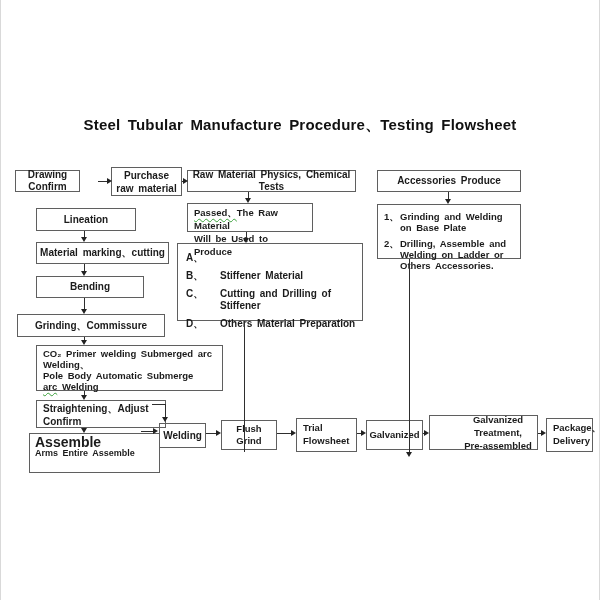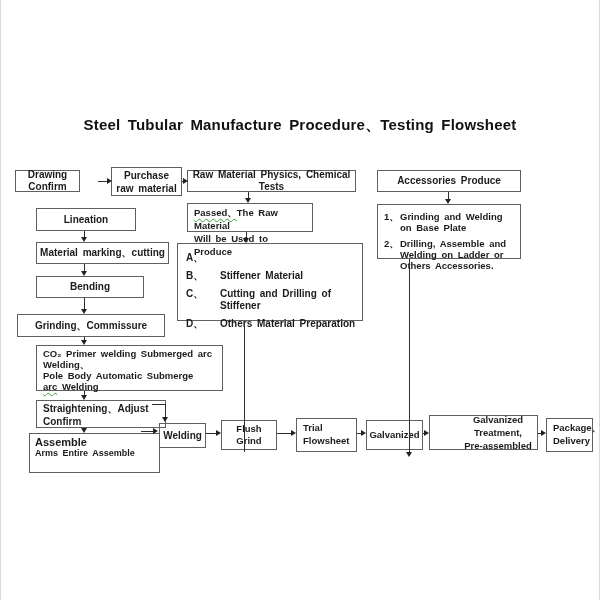--- a/index.html
+++ b/index.html
@@ -25,21 +25,21 @@
   .lh11{line-height:11px;}
   .sp{ text-decoration:underline wavy #3aa03a 1px;text-underline-offset:2px;}
   .listrow{display:flex;margin-bottom:6px;}
   .k{width:34px;flex:none;}
   .k2{width:16px;flex:none;}
   .t{flex:1;}
   .ln{position:absolute;background:#2e2e2e;z-index:5;}
   .ah{position:absolute;width:0;height:0;z-index:5;}
   .ah-r{border-top:3px solid transparent;border-bottom:3px solid transparent;border-left:5px solid #222;}
   .ah-d{border-left:3px solid transparent;border-right:3px solid transparent;border-top:5px solid #222;}
-  .hd{font-size:11px;}
+  .hd{font-size:14px;}
   .sub{font-size:9px;line-height:10.5px;}
 </style>
 </head>
 <body>
 
 <div id="canvas">
 
   <div class="title">Steel Tubular Manufacture Procedure、Testing Flowsheet</div>
 
   <div class="box ctr" style="left:14px;top:170px;width:65px;height:22px;">

